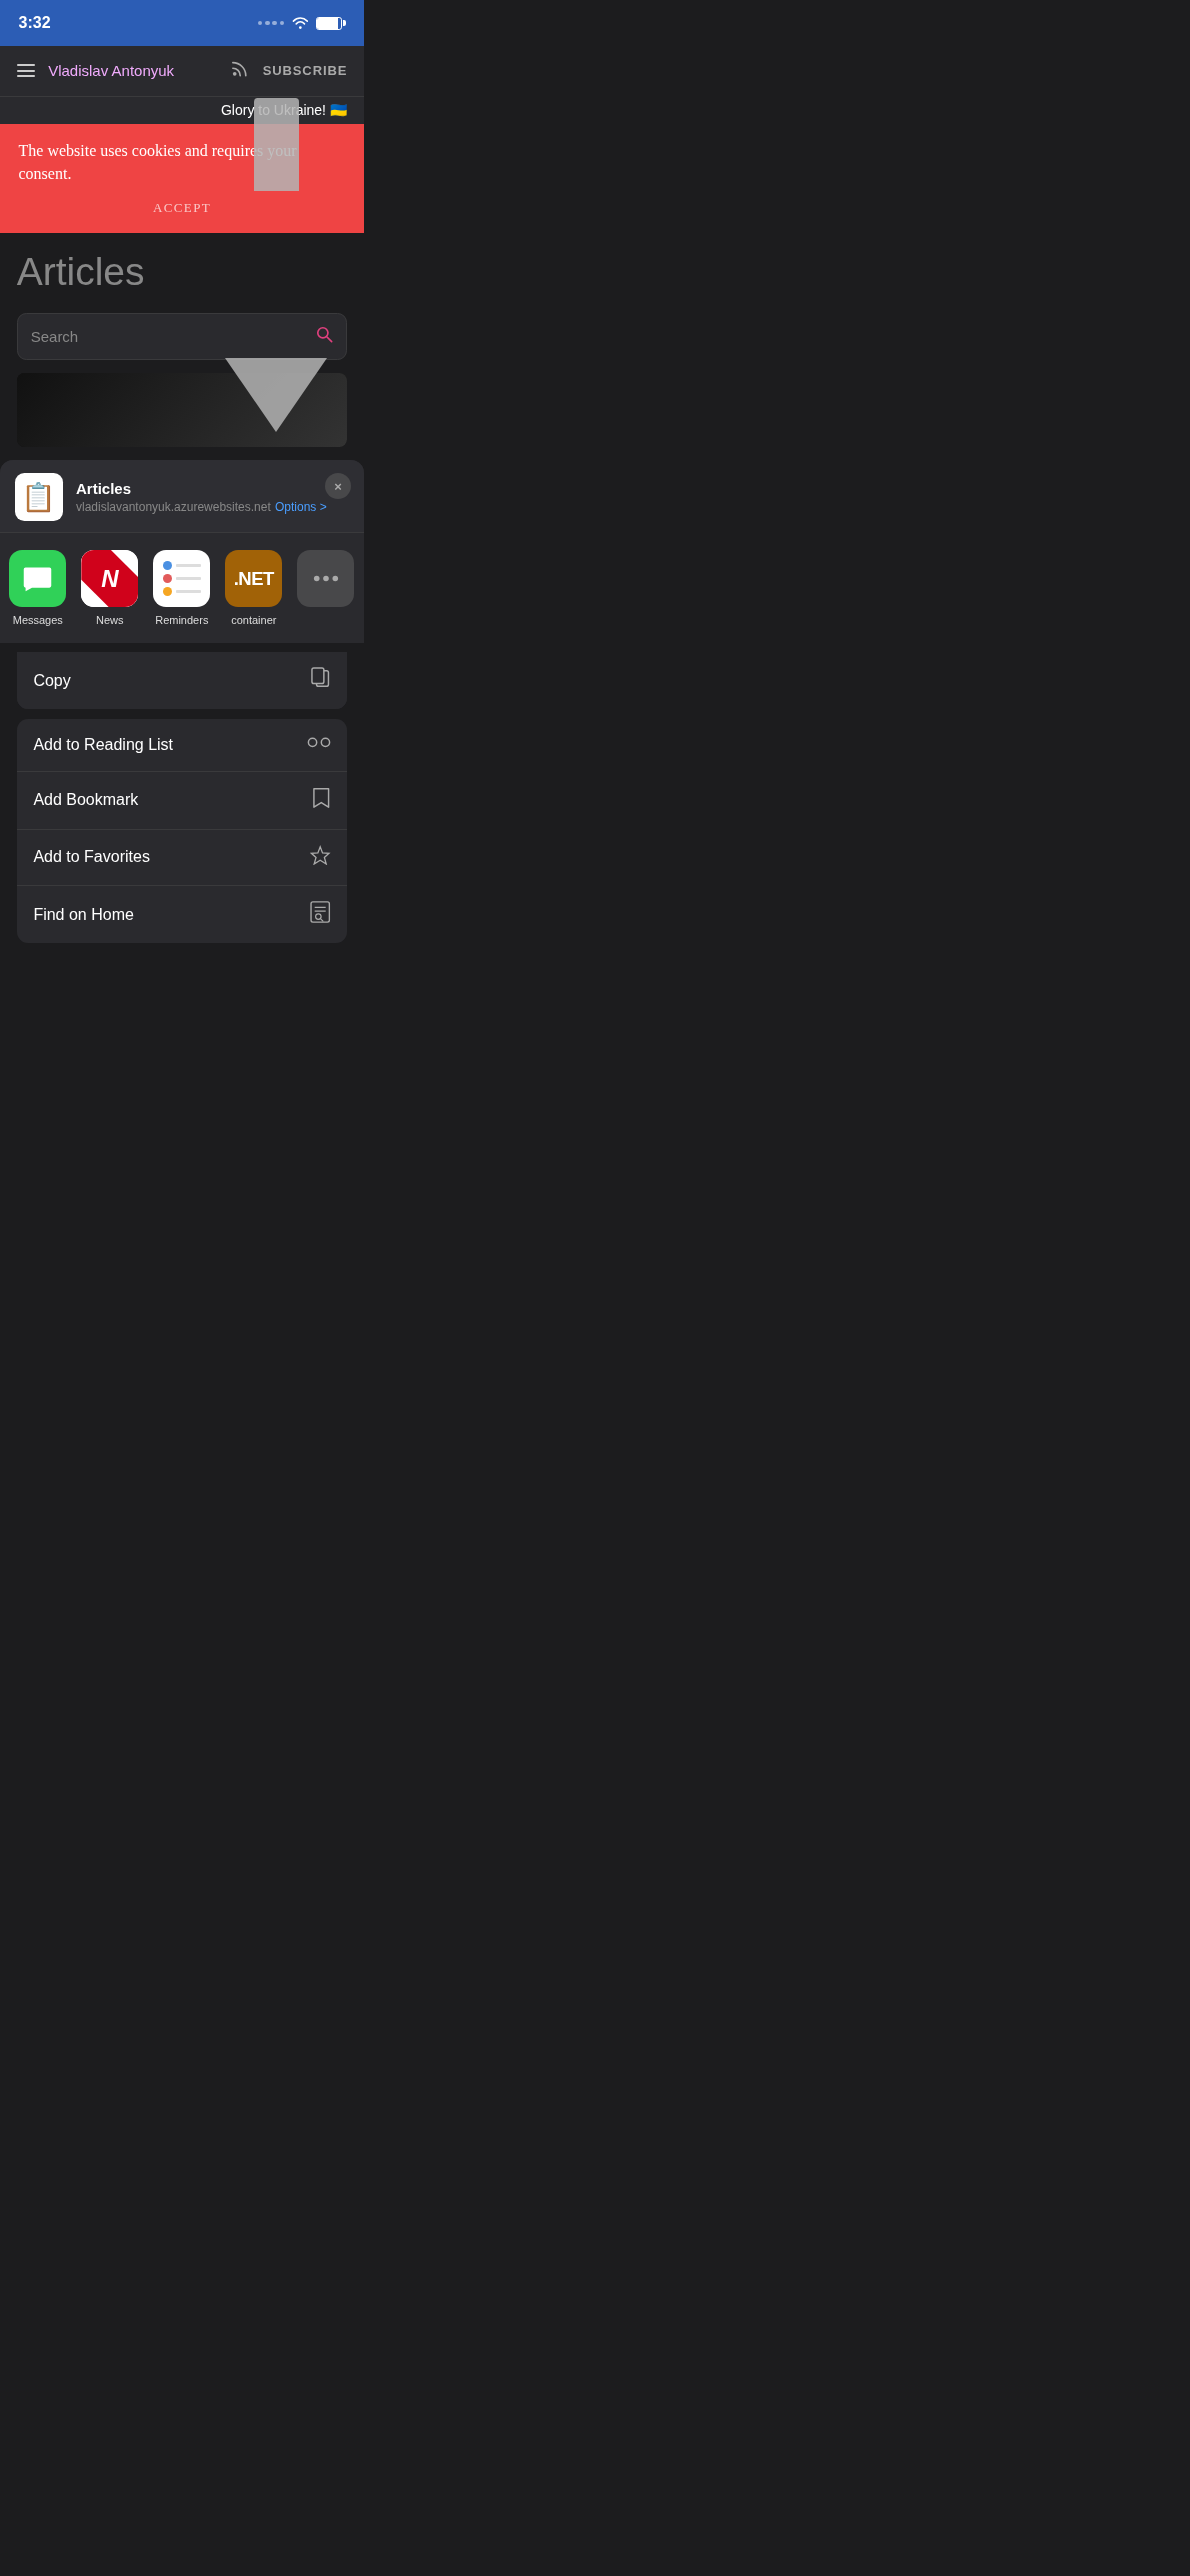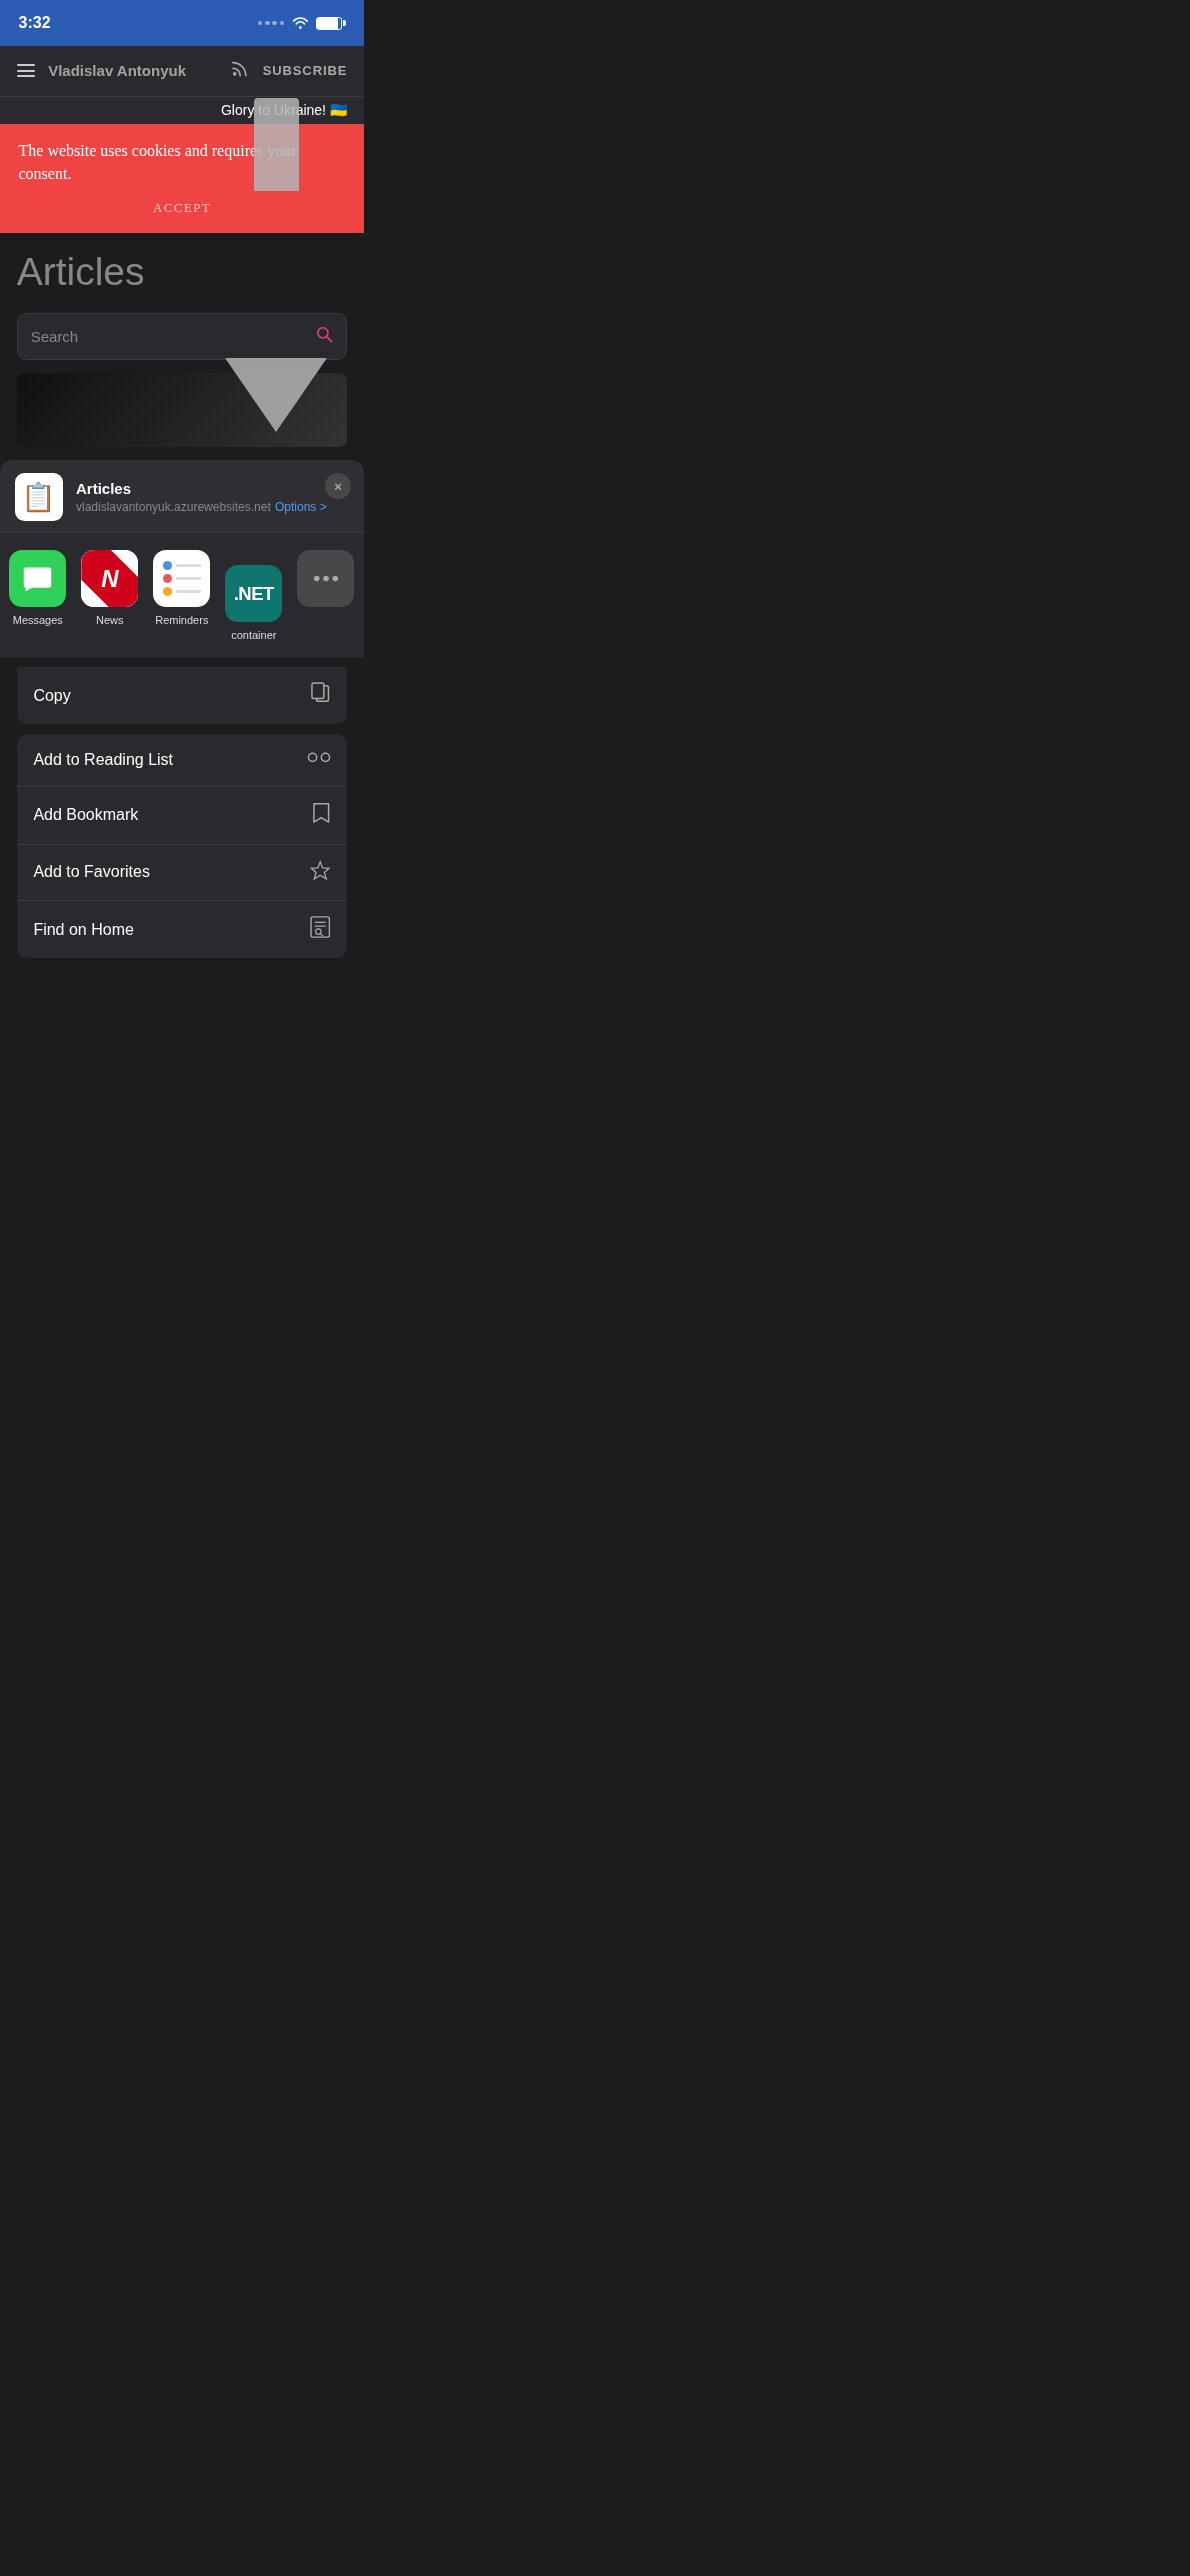--- a/index.html
+++ b/index.html
@@ -58,21 +58,21 @@
       display: flex;
       align-items: center;
       justify-content: space-between;
       border-bottom: 0.9px solid #3a3a3c;
     }
     .nav-left {
       display: flex; align-items: center; gap: 13px;
     }
     .hamburger-icon { display: flex; flex-direction: column; gap: 3.7px; cursor: pointer; }
     .hamburger-line { width: 18.5px; height: 1.9px; background: #ccc; border-radius: 0.9px; }
-    .nav-title { font-size: 15px; color: #a3a3a3; font-weight: 700; }
+    .nav-title { font-size: 15px; color: #f0abfc; font-weight: 400; }
     .nav-right { display: flex; align-items: center; gap: 13px; }
     .subscribe-btn { color: #aaa; font-size: 13px; letter-spacing: 0.9px; font-weight: 700; }
 
     
     .ukraine-banner {
       background: #2a2a2e;
       text-align: right;
       padding: 5.6px 16.7px;
       font-size: 14px;
       color: #ffffff;
@@ -230,21 +230,21 @@
       display: flex; align-items: center; justify-content: center;
       font-size: 26px;
     }
     .app-icon-label {
       font-size: 11px; color: #ddd; text-align: center;
     }
     
     .app-messages { background: #30d158; }
     .app-news { background: #fff; position: relative; overflow: hidden; }
     .app-reminders { background: #fff; }
-    .app-container { background: #0f766e; margin-top: 15px; }
+    .app-container { background: #a16207; }
     .app-more { background: #48484a; }
 
     
     .dotnet-text {
       color: #fff; font-size: 18.5px; font-weight: 700; letter-spacing: -0.5px;
     }
 
     
     .action-section {
       background: #1c1c1e;

